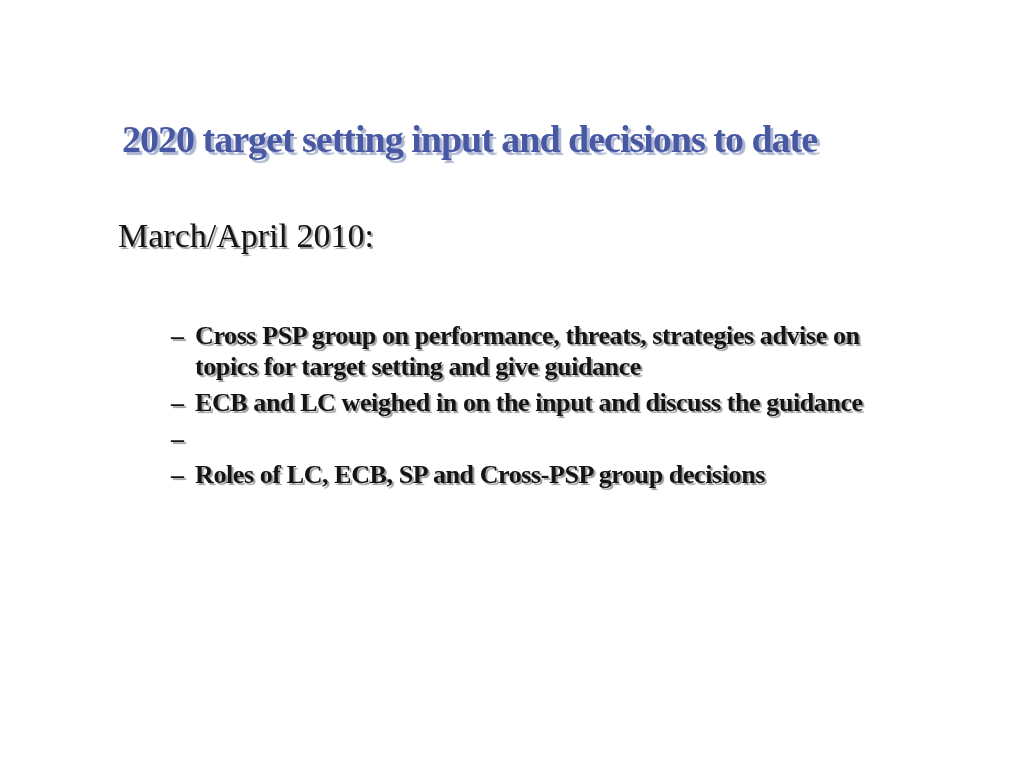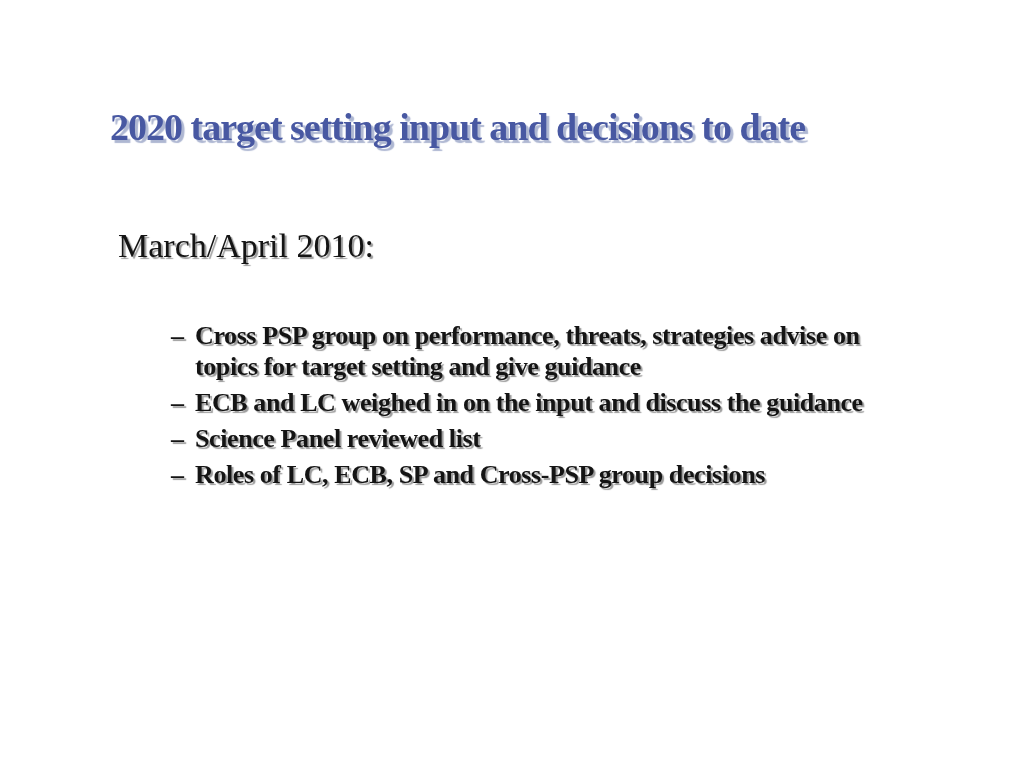--- a/index.html
+++ b/index.html
@@ -12,33 +12,33 @@
     width: 1024px;
     height: 768px;
     background: #ffffff;
     overflow: hidden;
     font-family: "Liberation Serif", "DejaVu Serif", serif;
   }
   .title {
     position: absolute;
     left: 110px;
     top: 105px;
-    margin: 0;
+    margin: 12px;
     font-size: 38px;
     font-weight: bold;
     letter-spacing: -1px;
     line-height: 44px;
     white-space: nowrap;
     color: #4858a2;
     text-shadow: 3px 3px 1px #aeb7d2;
   }
   .subheading {
     position: absolute;
     left: 118px;
-    top: 226px;
+    top: 216px;
     font-size: 34px;
     font-weight: normal;
     line-height: 40px;
     white-space: nowrap;
     color: #141414;
     text-shadow: 2px 2px 1px #9b9b9b;
   }
   .bullets {
     position: absolute;
     left: 0;
@@ -87,21 +87,20 @@
       <span class="marker">–</span>
       <span class="btext">Cross PSP group on performance, threats, strategies advise on
 topics for target setting and give guidance</span>
     </li>
     <li>
       <span class="marker">–</span>
       <span class="btext">ECB and LC weighed in on the input and discuss the guidance</span>
     </li>
     <li>
       <span class="marker">–</span>
-      <span class="btext">Science Panel reviewed list</span>
     </li>
     <li>
       <span class="marker">–</span>
       <span class="btext">Roles of LC, ECB, SP and Cross-PSP group decisions</span>
     </li>
   </ul>
 
 </div>
 
 </body></html>

